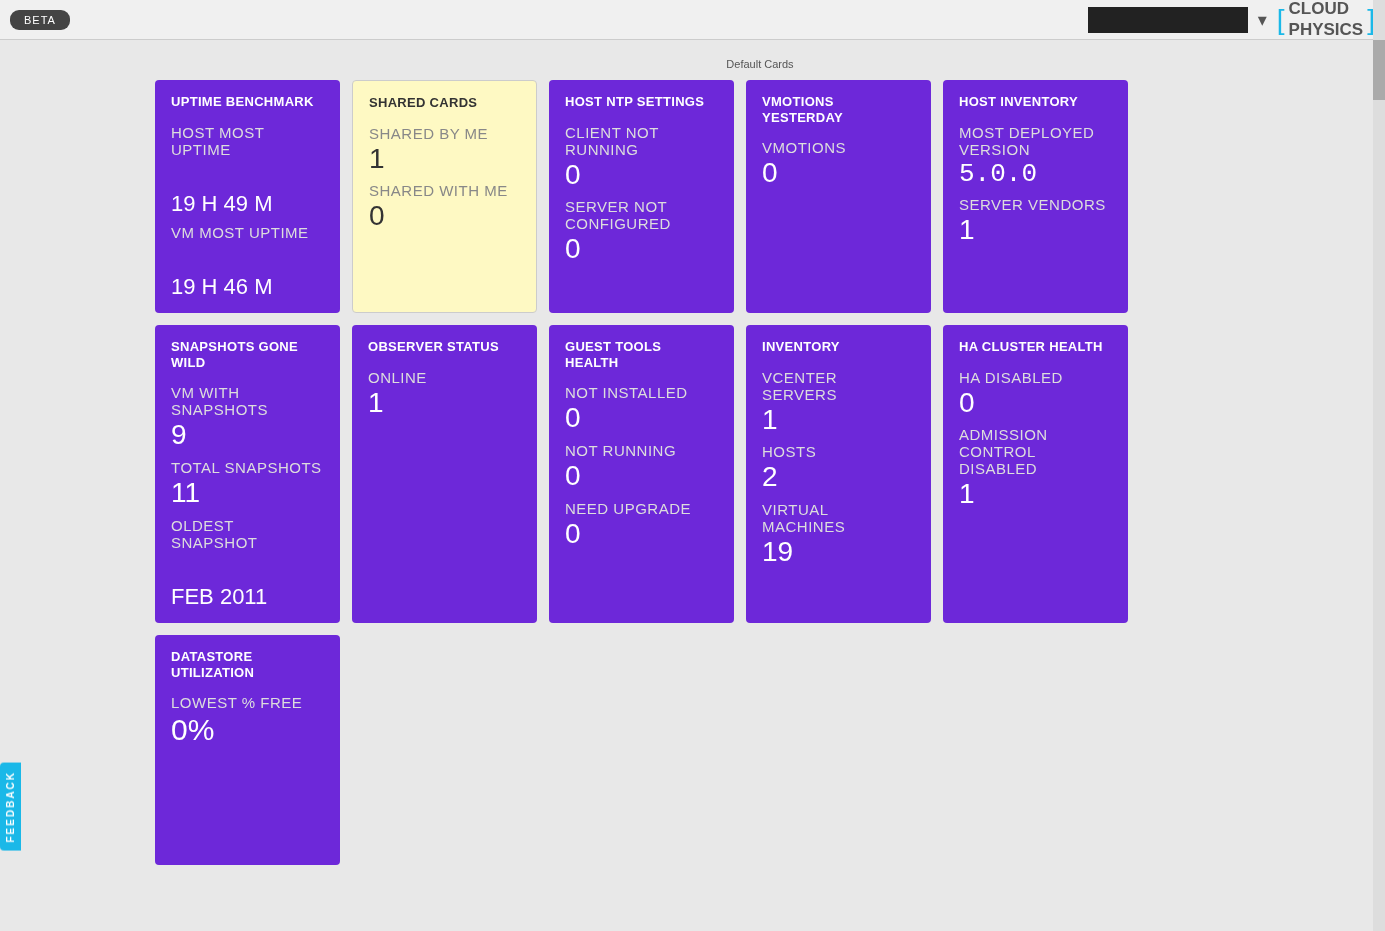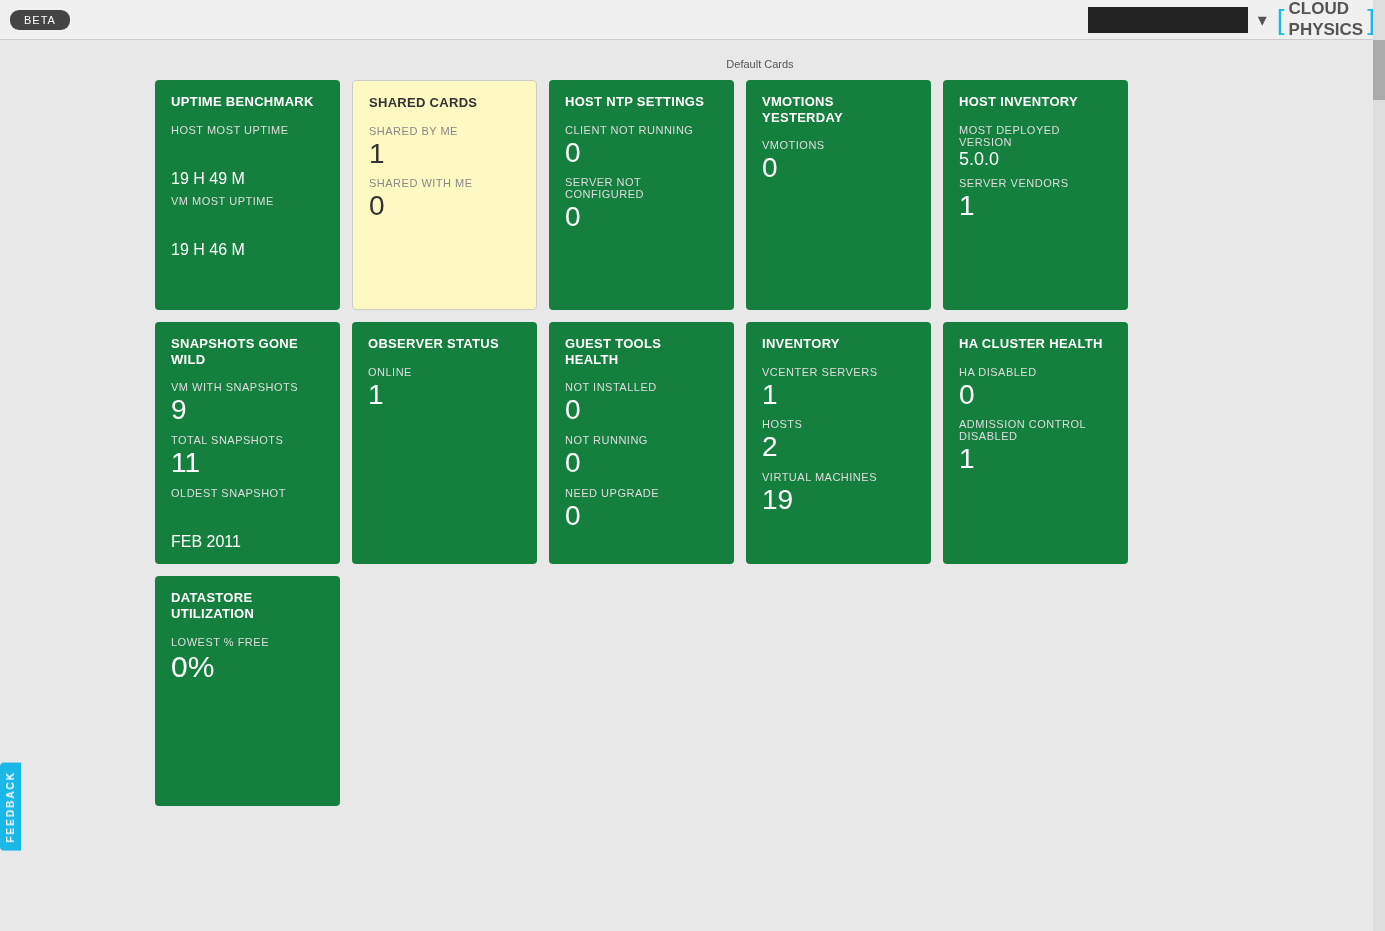--- a/index.html
+++ b/index.html
@@ -94,21 +94,21 @@
 
     
     .cards-row {
       display: flex;
       flex-wrap: wrap;
       gap: 12px;
       margin-bottom: 12px;
     }
 
     .card {
-      background: #15803d;
+      background: #6d28d9;
       color: #fff;
       border-radius: 4px;
       padding: 14px 16px;
       width: 185px;
       min-height: 230px;
       flex-shrink: 0;
     }
     .card.white {
       background: #fef9c3;
       color: #333;
@@ -122,46 +122,47 @@
       line-height: 1.2;
       margin-bottom: 14px;
       text-transform: uppercase;
       letter-spacing: 0.3px;
     }
     .card.white .card-title {
       color: #333;
     }
 
     .card-label {
-      font-size: 11px;
+      font-size: 15px;
       color: #ddd;
       text-transform: uppercase;
       letter-spacing: 0.5px;
       margin-top: 8px;
       margin-bottom: 2px;
     }
     .card.white .card-label {
       color: #888;
     }
 
     .card-value {
       font-size: 28px;
       font-weight: 300;
       color: #fff;
       line-height: 1.1;
     }
     .card.white .card-value {
       color: #333;
     }
     .card-value.large {
-      font-size: 16px;
+      font-size: 22px;
       margin-top: 34px;
     }
     .card-value.xlarge {
-      font-size: 18px;
+      font-size: 26px;
+      font-family: Liberation Mono, monospace;
     }
     .card-value.pct {
       font-size: 30px;
     }
 
     
     .feedback {
       position: fixed;
       left: 0;
       bottom: 80px;

